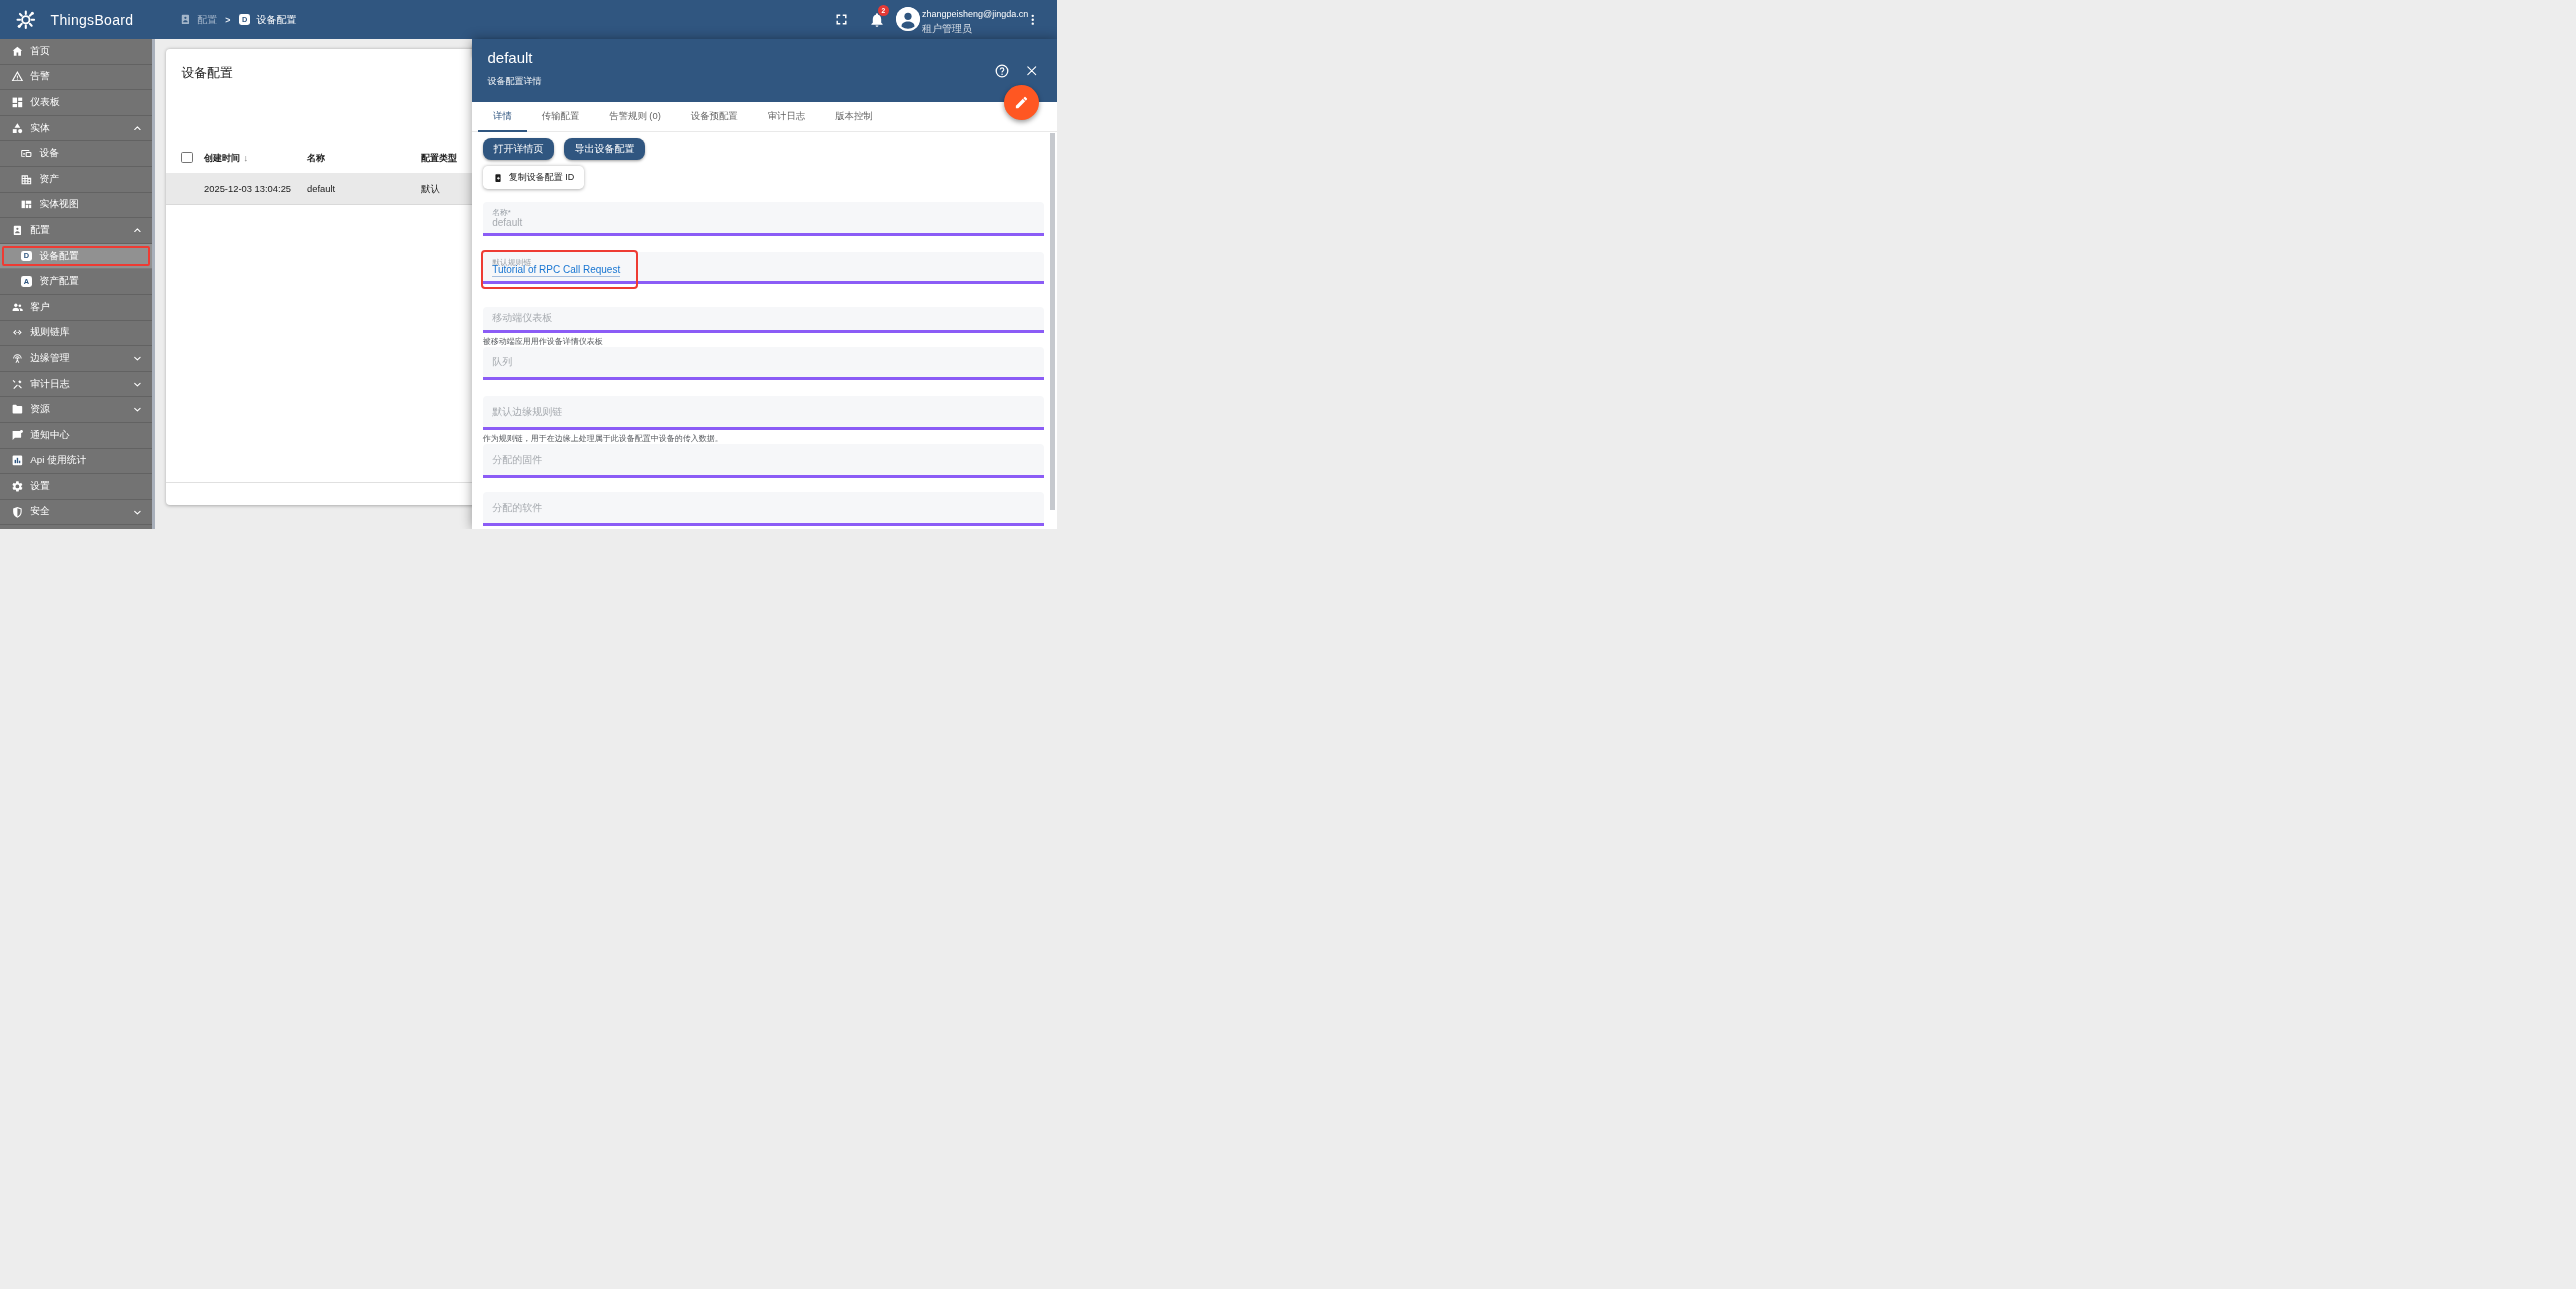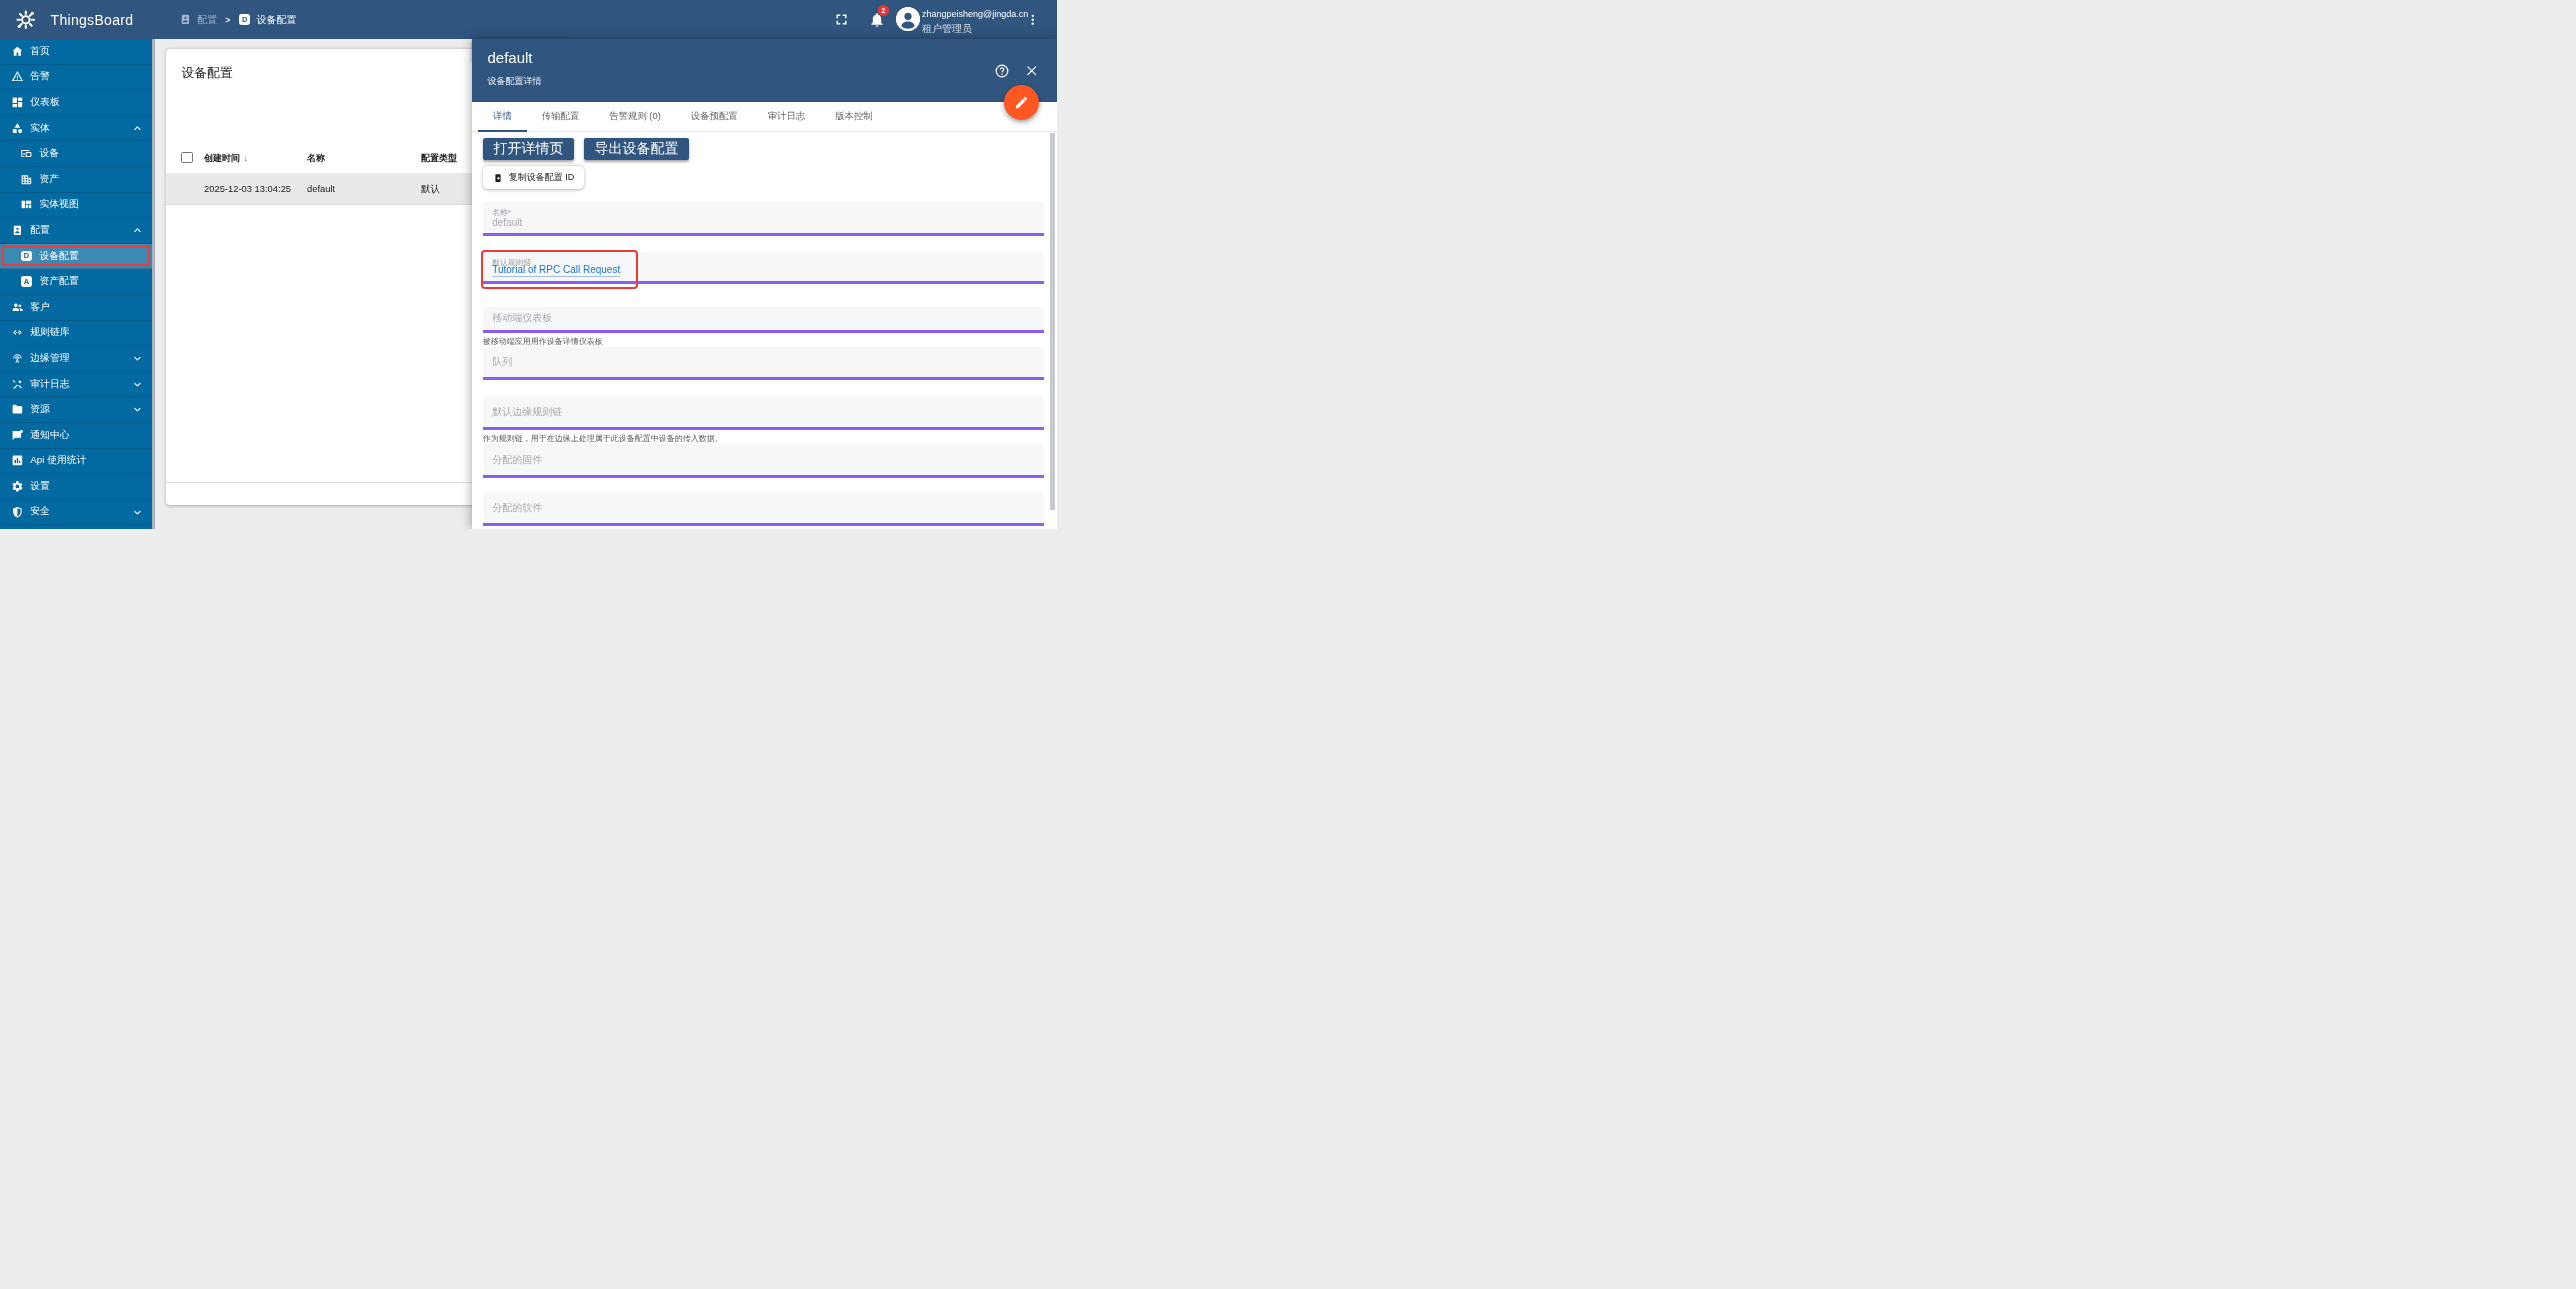--- a/index.html
+++ b/index.html
@@ -32,21 +32,21 @@
     display:flex; align-items:center; justify-content:center; padding:0 2.7px; z-index:2; }
   .avatar { position:absolute; left:896px; top:7.4px; width:24px; height:24px;
     background:#fff; border-radius:50%; overflow:hidden; }
   .avatar svg { width:24px; height:24px; display:block; }
   .user-email { position:absolute; left:922px; top:8.8px; color:#fff; font-size:9px; }
   .user-role { position:absolute; left:922px; top:22px; color:rgba(255,255,255,.82); font-size:10px; }
   .kebab-btn { left:1026px; top:12.8px; width:13.5px; height:13.5px; }
 
   
   .sidebar { position:absolute; left:0; top:39px; width:152px; height:490px;
-    background:#0369a1; z-index:20; overflow:hidden; }
+    background:#737373; z-index:20; overflow:hidden; }
   .side-item { position:relative; height:25.6px; display:flex; align-items:center;
     color:#fff; font-size:9.8px; cursor:pointer;
     border-bottom:0.7px solid rgba(0,0,0,.14); }
   .side-item .sicon { width:12.8px; height:12.8px; margin-left:10.8px; flex:0 0 auto;
     display:flex; align-items:center; justify-content:center; color:#fff; }
   .side-item .sicon svg { width:12.8px; height:12.8px; }
   .side-item.sub .sicon { margin-left:20px; }
   .side-item .slabel { margin-left:6.7px; white-space:nowrap; }
   .side-item .chev { position:absolute; right:9.4px; width:10.8px; height:10.8px; color:#fff; }
   .side-item .chev svg { width:10.8px; height:10.8px; }
@@ -87,22 +87,22 @@
     display:flex; align-items:center; justify-content:center; }
   .fab svg { width:15px; height:15px; color:#fff; }
   .tabs { position:absolute; left:0; top:63px; width:100%; height:30px; display:flex;
     align-items:stretch; padding-left:6px; border-bottom:0.7px solid #e9e9e9; background:#fff; }
   .tab { padding:0 15px; display:flex; align-items:center; font-size:9.4px; font-weight:500;
     color:rgba(0,0,0,.64); cursor:pointer; position:relative; white-space:nowrap; }
   .tab.active { color:#305680; }
   .tab.active::after { content:""; position:absolute; left:0; right:0; bottom:-0.7px; height:2px; background:#305680; }
 
   .btn-row { position:absolute; left:10.8px; top:99px; display:flex; gap:9.4px; }
-  .btn-primary { height:22px; padding:0 10.8px; background:#305680; color:#fff; font-size:14px;
-    font-weight:500; border:none; border-radius:2px; box-shadow:0 1.3px 2.7px rgba(0,0,0,.35);
+  .btn-primary { height:22px; padding:0 10.8px; background:#305680; color:#fff; font-size:10px;
+    font-weight:500; border:none; border-radius:8px; box-shadow:0 1.3px 2.7px rgba(0,0,0,.35);
     cursor:pointer; font-family:inherit; display:flex; align-items:center; }
   .copy-btn { position:absolute; left:10.8px; top:127px; height:23px; padding:0 10px;
     background:#fff; color:#1c1c1c; font-size:9px; font-weight:500; border:none; border-radius:4.7px;
     box-shadow:0 0.7px 3.4px rgba(0,0,0,.3); cursor:pointer; font-family:inherit;
     display:flex; align-items:center; gap:6px; }
   .copy-btn svg { width:10px; height:10px; }
 
   .field { position:absolute; left:10.8px; width:561px; background:#f6f7f9;
     border-bottom:3px solid #8b5cf6; border-radius:4px 4px 0 0; cursor:text; }
   .flabel { position:absolute; left:9.4px; top:4.7px; font-size:7.8px; color:#9ba1a8; }

